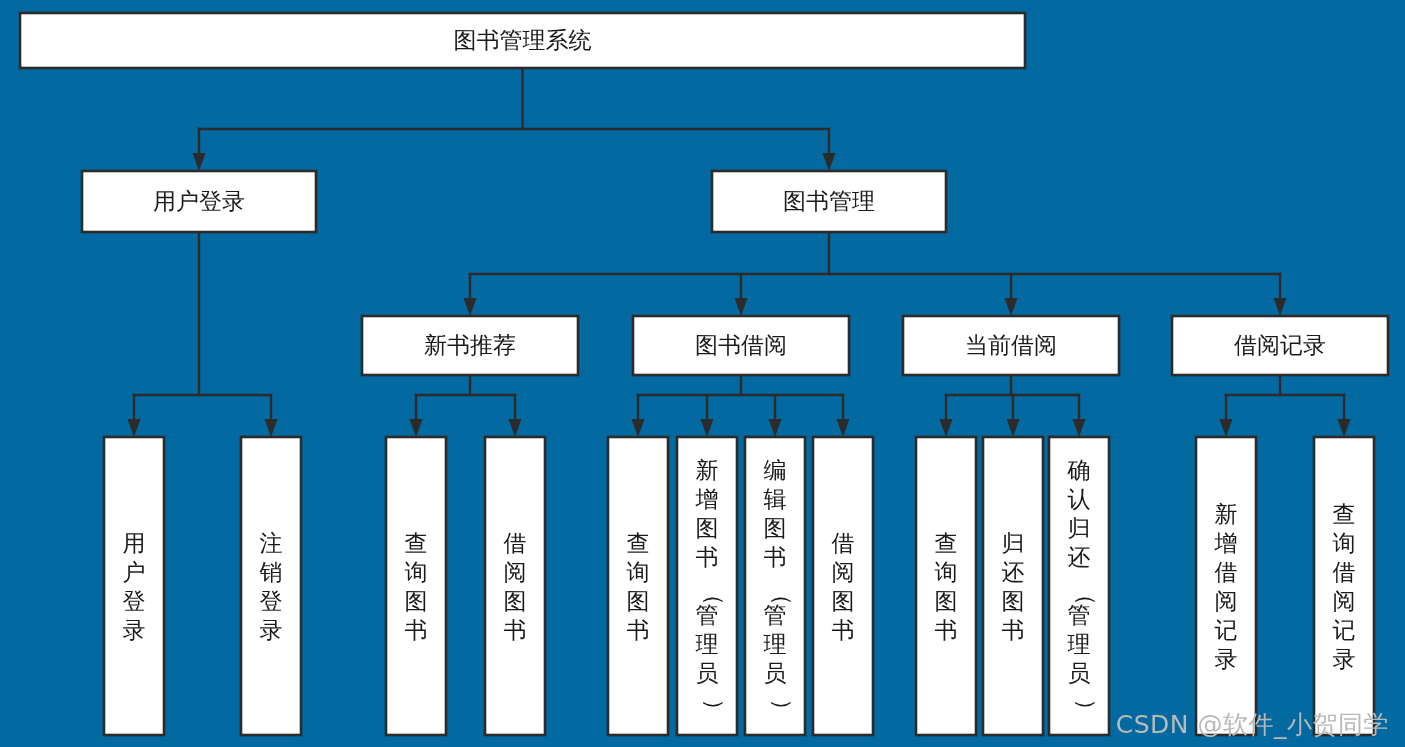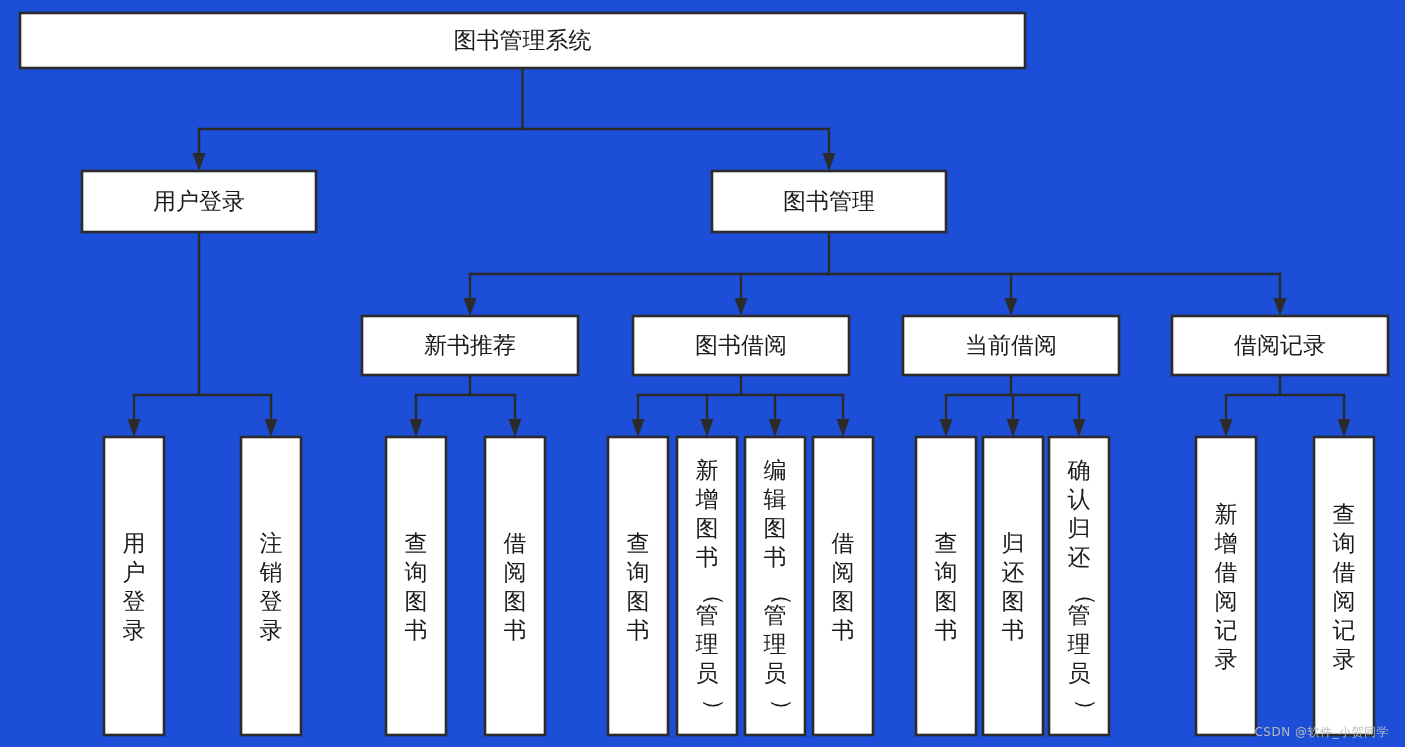--- a/index.html
+++ b/index.html
@@ -10,21 +10,21 @@
   body {
     width: 1405px;
     height: 747px;
     font-family: "DejaVu Sans", "Liberation Sans", sans-serif;
     overflow: hidden;
   }
   #diagram-root {
     position: relative;
     width: 1405px;
     height: 747px;
-    background: #1d4ed8;
+    background: #0369a1;
   }
   svg.flow {
     position: absolute;
     left: 0;
     top: 0;
     width: 1405px;
     height: 747px;
   }
   .node-rect {
     fill: #ffffff;
@@ -51,21 +51,21 @@
   .node-label-v {
     font-family: "DejaVu Sans", "Liberation Sans", sans-serif;
     font-size: 23px;
     fill: #1a1a1a;
   }
   .watermark {
     position: absolute;
     right: 16px;
     bottom: 6px;
     font-family: "DejaVu Sans", "Liberation Sans", sans-serif;
-    font-size: 12px;
+    font-size: 25px;
     color: #b9b9b9;
     letter-spacing: 0.5px;
     white-space: nowrap;
     user-select: none;
   }
 </style>
 </head>
 <body>
 
 <div id="diagram-root">

